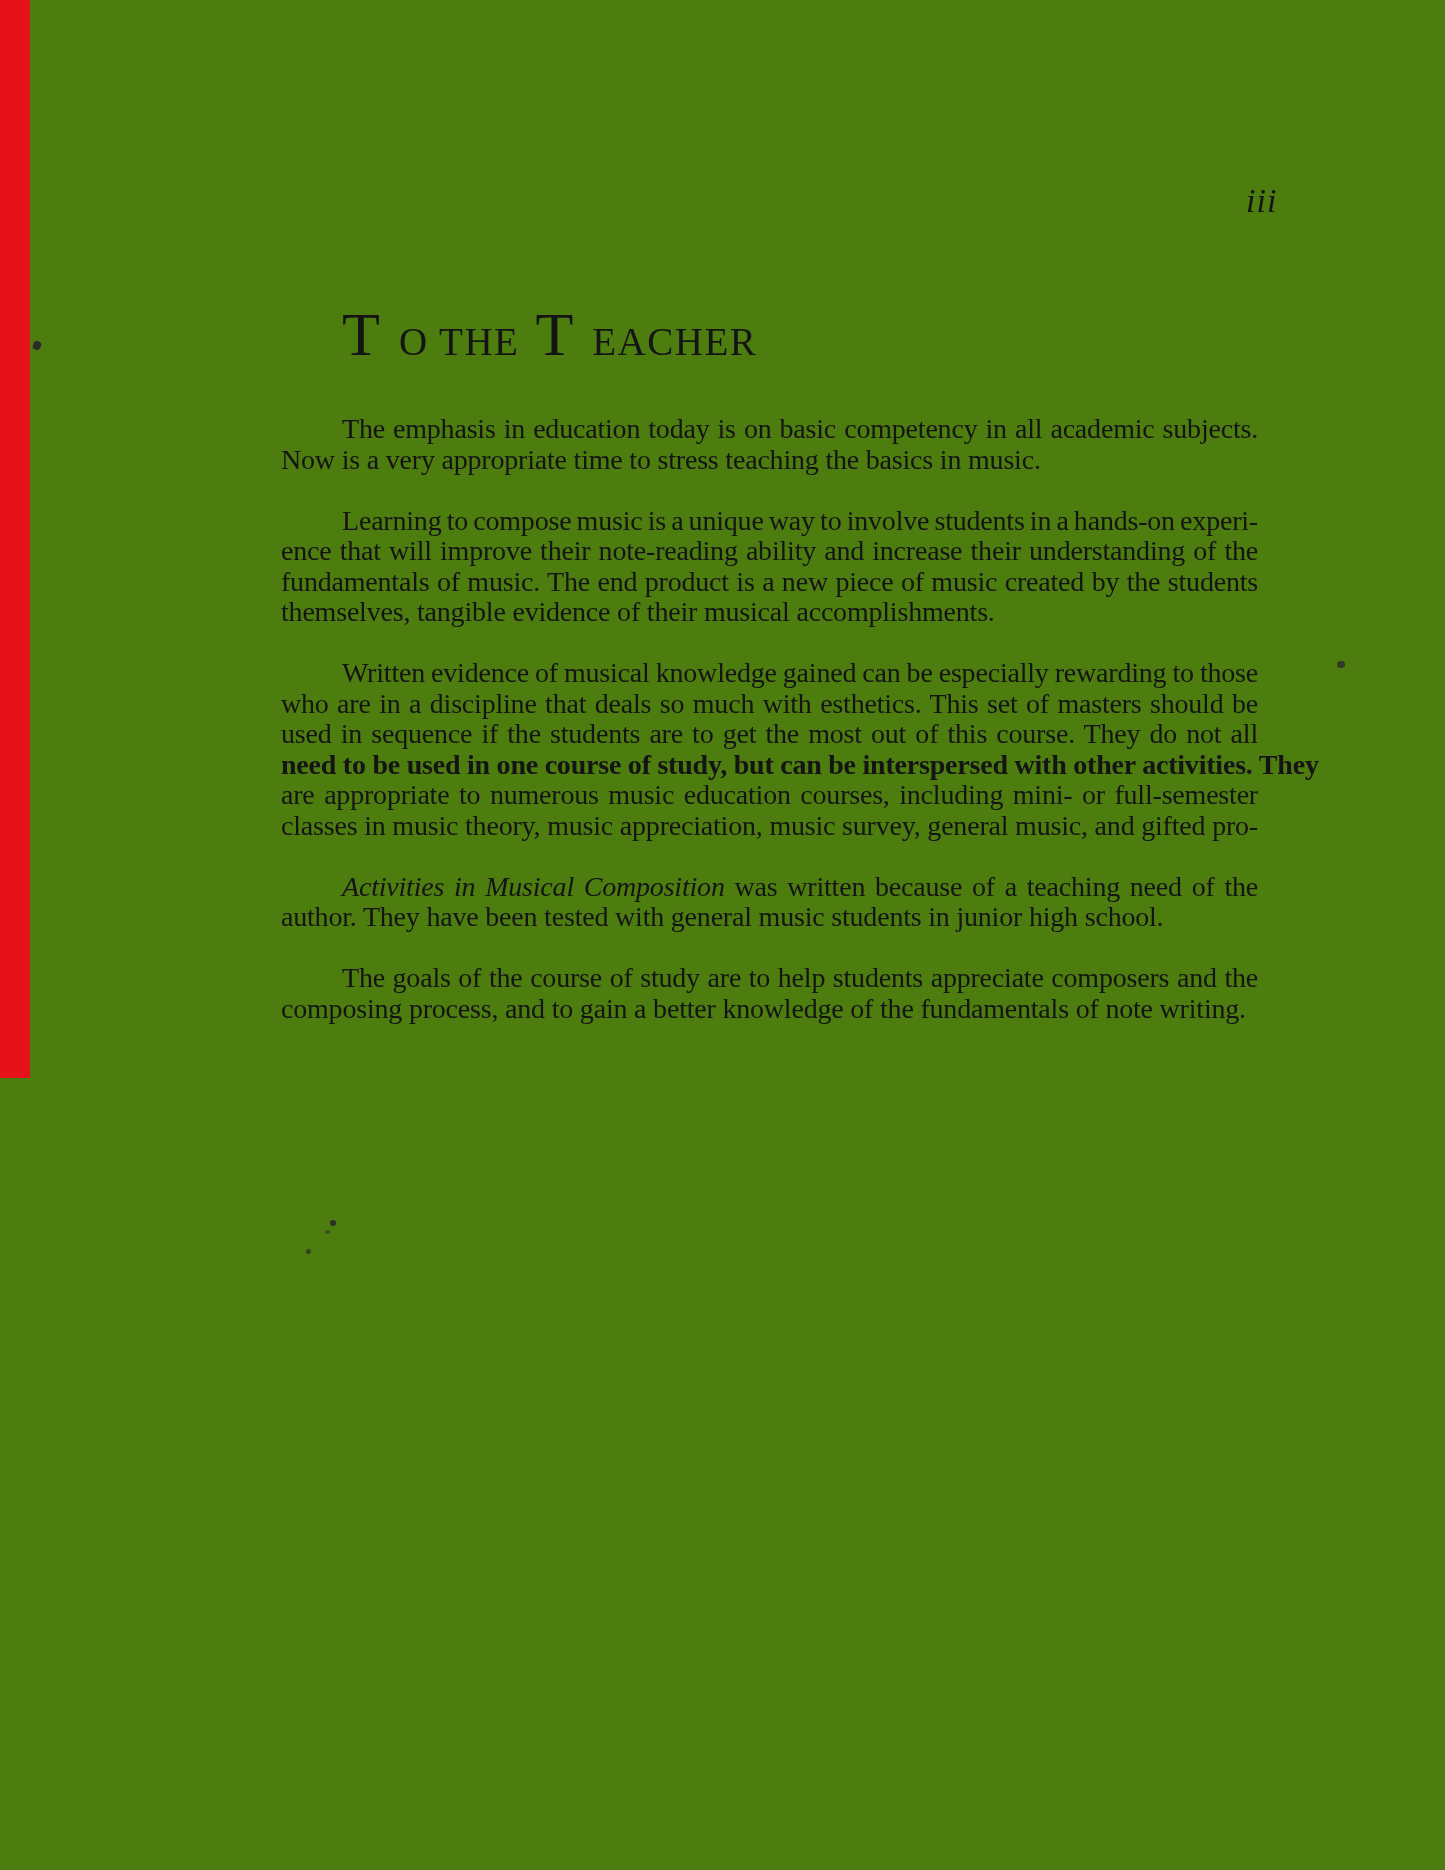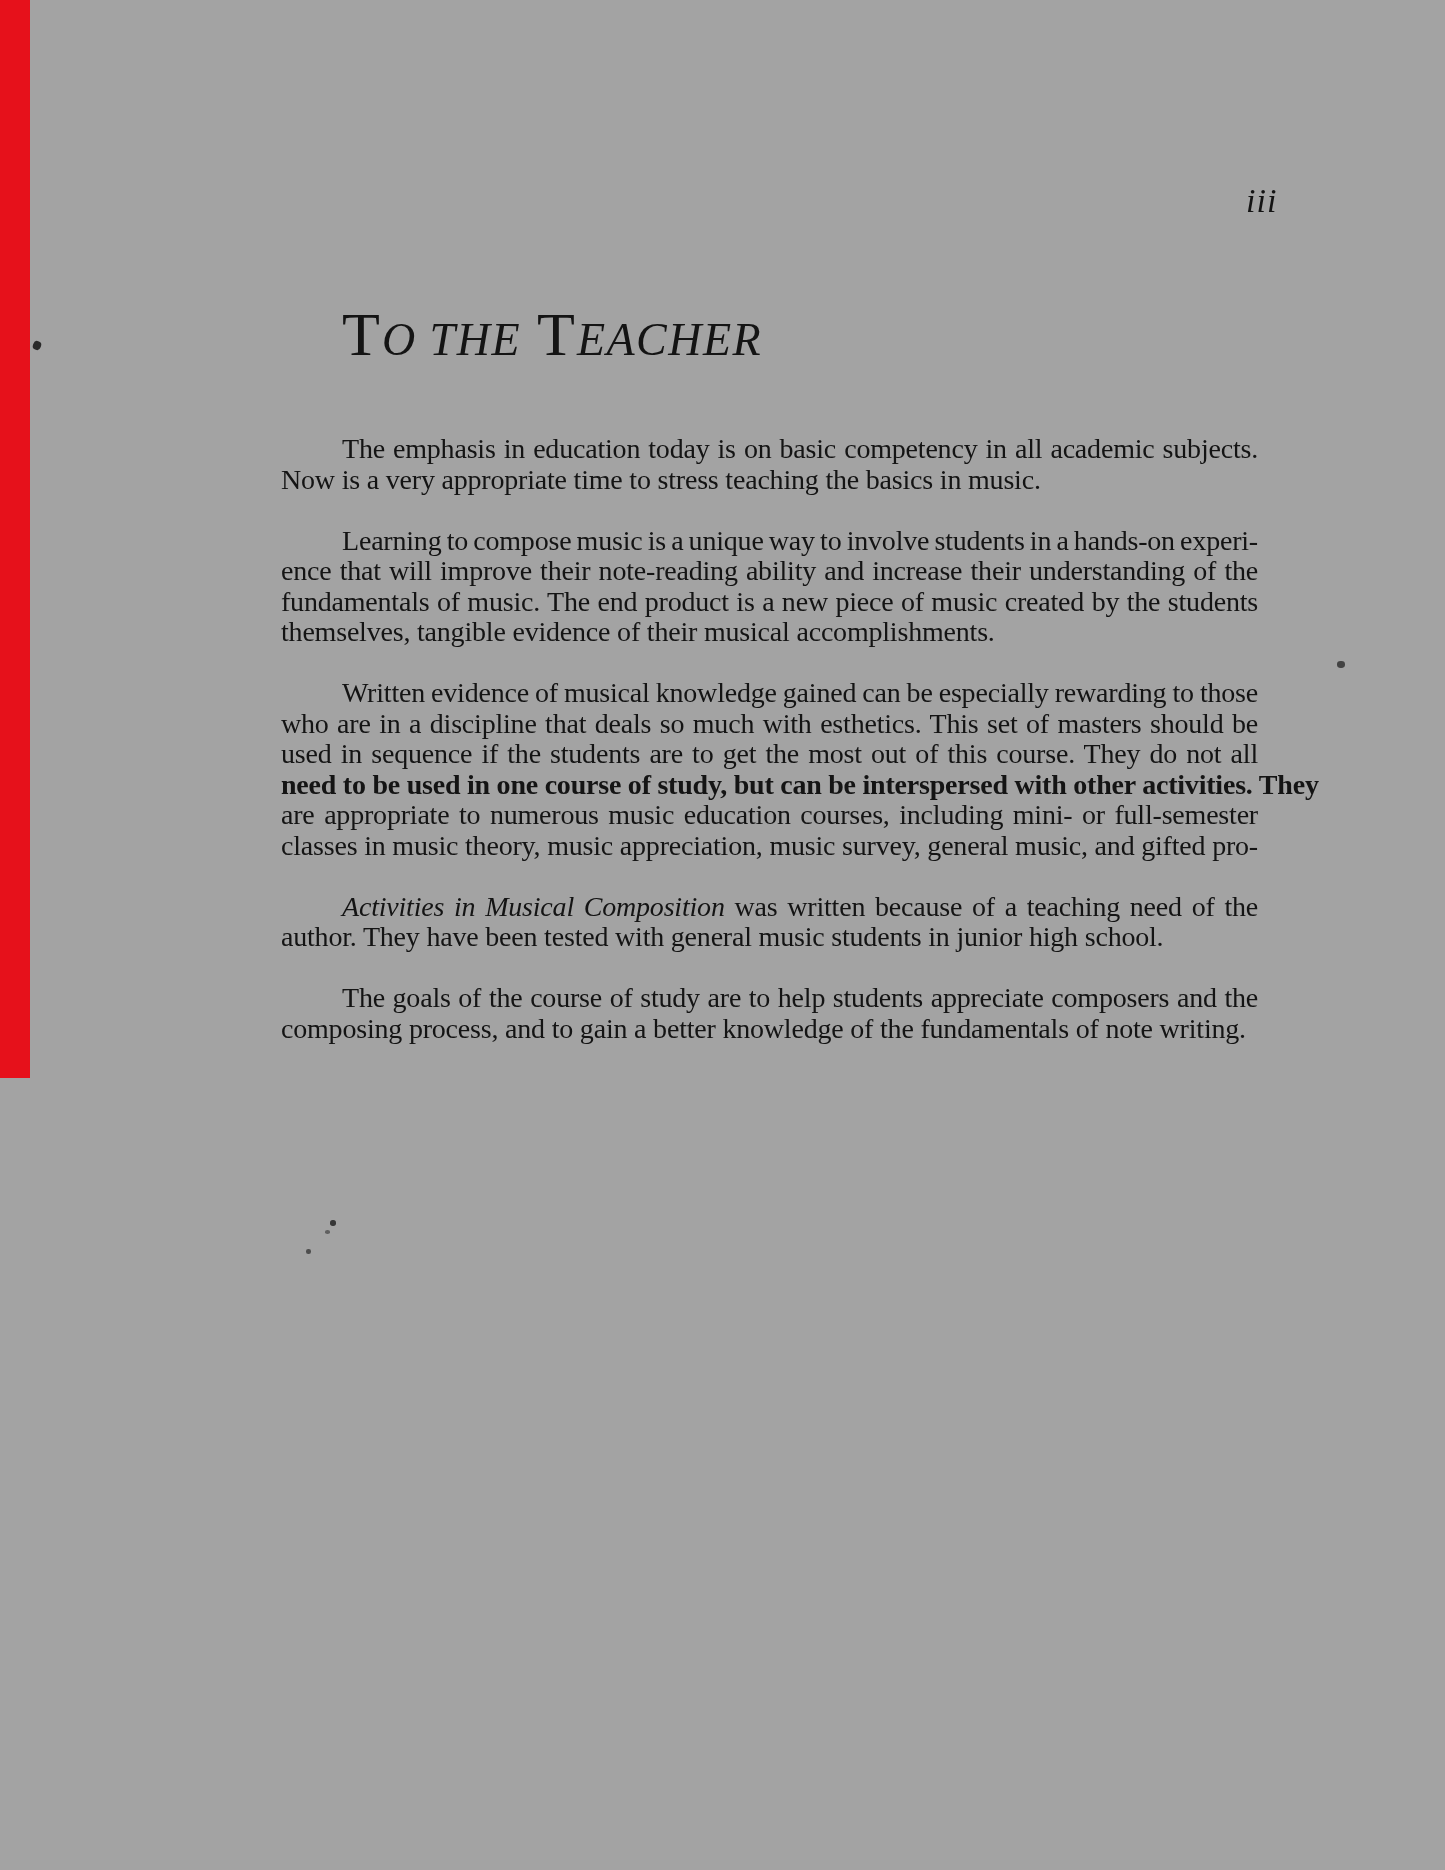--- a/index.html
+++ b/index.html
@@ -1,46 +1,46 @@
 <!DOCTYPE html>
 <html><head>
 <meta charset="utf-8">
 <style>
   html,body { margin:0; padding:0; }
   body { width:1445px; height:1870px; background:#ffffff; font-family:"Liberation Serif", serif; }
   .page {
     position:relative; width:1445px; height:1870px; overflow:hidden;
-    background:#a3a3a3; color:#141414;
+    background:#4d7c0f; color:#141414;
   }
   .edge-bar {
     position:absolute; left:0; top:0; width:30px; height:1078px;
   }
   .page-number {
     position:absolute; left:1246px; top:182px;
     font-style:italic; font-size:34px; letter-spacing:1px;
   }
   .title {
     position:absolute; left:342px; top:303px; margin:0;
     font-weight:normal; white-space:nowrap; line-height:1;
   }
   .tbig  { font-size:62px; letter-spacing:1px; }
   .tbig + .tbig, .tsmall + .tbig { margin-left:16px; }
-  .tsmall { font-size:46px; letter-spacing:1.5px; margin-left:1px;font-style:italic; }
+  .tsmall { font-size:39px; letter-spacing:1.5px; margin-left:18px; }
   .body-text {
     position:absolute; left:281px; top:414px; width:977px;
     font-size:28px; letter-spacing:-0.2px;
   }
   .para { margin:0 0 30.5px 0; }
   .para:last-child { margin-bottom:0; }
   .line {
     box-sizing:border-box; width:977px; height:30.5px; line-height:30.5px;
     white-space:nowrap; overflow:visible;
   }
   .line.first { padding-left:61px; }
-  .line-inner { display:inline-block; white-space:nowrap;margin-top:20px; }
+  .line-inner { display:inline-block; white-space:nowrap; }
   .line-inner em { font-style:italic;text-align:center; }
   .speck { position:absolute; background:#2a2a2a; border-radius:45%; }
   .speck.s1 { left:33px;   top:341px;  width:8px; height:9px;  transform:rotate(20deg); }
   .speck.s2 { left:1337px; top:661px;  width:8px; height:7px;  opacity:.8; }
   .speck.s3 { left:330px;  top:1220px; width:6px; height:6px;  opacity:.9; }
   .speck.s4 { left:325px;  top:1230px; width:5px; height:4px;  opacity:.55; }
   .speck.s5 { left:306px;  top:1249px; width:5px; height:5px;  opacity:.7; }
 </style>
 </head>
 <body>

